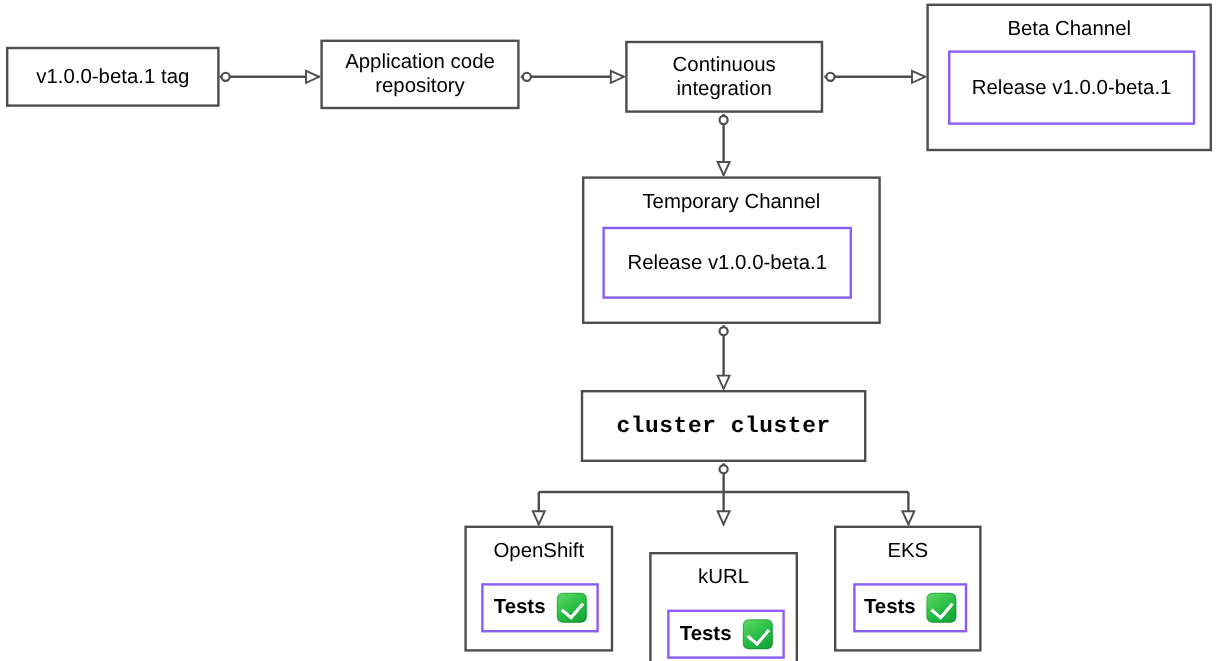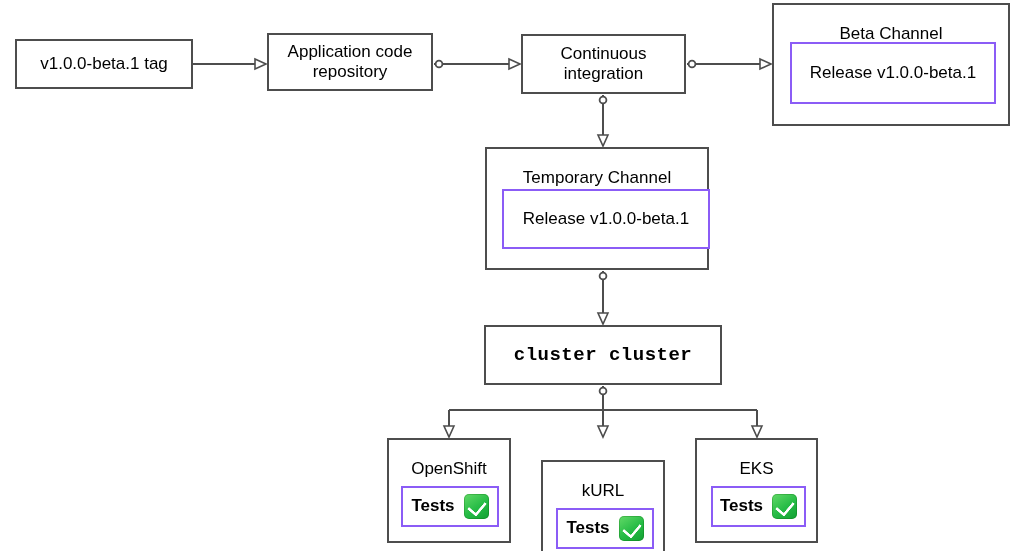--- a/index.html
+++ b/index.html
@@ -33,21 +33,21 @@
     line-height: 1.2;
   }
   .node .lbl { display: block; }
   .lbl-narrow-110 { max-width: 112px; }
   .lbl-narrow-150 { max-width: 152px; }
   .group {
     flex-direction: column;
     justify-content: flex-start;
   }
   .group-title {
-    padding-top: 19px;
+    padding-top: 9px;
     font-size: 17px;
     width: 100%;
   }
   .inner {
     position: absolute;
     background: #ffffff;
     border: 2px solid #8b5cf6;
     display: flex;
     align-items: center;
     justify-content: center;
@@ -109,40 +109,40 @@
       <path d="M603,95 L603,146" marker-start="url(#mCircle)" marker-end="url(#mArrow)"></path>
       <path d="M603,271 L603,324" marker-start="url(#mCircle)" marker-end="url(#mArrow)"></path>
       <path d="M603,386 L603,410" marker-start="url(#mCircle)"></path>
       <path d="M449,410 L757,410"></path>
       <path d="M449,410 L449,437" marker-end="url(#mArrow)"></path>
       <path d="M603,410 L603,437" marker-end="url(#mArrow)"></path>
       <path d="M757,410 L757,437" marker-end="url(#mArrow)"></path>
     </g>
   </svg>
 
-  <div class="node" style="left:15px; top:39px; width:178px; height:50px;">
+  <div class="node" style="left:5px; top:39px; width:178px; height:50px;">
     <span class="lbl">v1.0.0-beta.1 tag</span>
   </div>
 
   <div class="node" style="left:267px; top:33px; width:166px; height:58px;">
     <span class="lbl lbl-narrow-150">Application code repository</span>
   </div>
 
   <div class="node" style="left:521px; top:34px; width:165px; height:60px;">
     <span class="lbl lbl-narrow-110">Continuous integration</span>
   </div>
 
   <div class="node group" style="left:772px; top:3px; width:238px; height:123px;">
     <div class="group-title">Beta Channel</div>
     <div class="inner" style="left:16px; top:37px; width:206px; height:62px;">
       <span class="lbl">Release v1.0.0-beta.1</span>
     </div>
   </div>
 
-  <div class="node group" style="left:485px; top:147px; width:224px; height:123px;">
+  <div class="node group" style="left:485px; top:147px; width:249px; height:123px;">
     <div class="group-title">Temporary Channel</div>
     <div class="inner" style="left:15px; top:40px; width:208px; height:60px;">
       <span class="lbl">Release v1.0.0-beta.1</span>
     </div>
   </div>
 
   <div class="node mono" style="left:484px; top:325px; width:238px; height:60px;">
     <span class="lbl">cluster cluster</span>
   </div>
 

